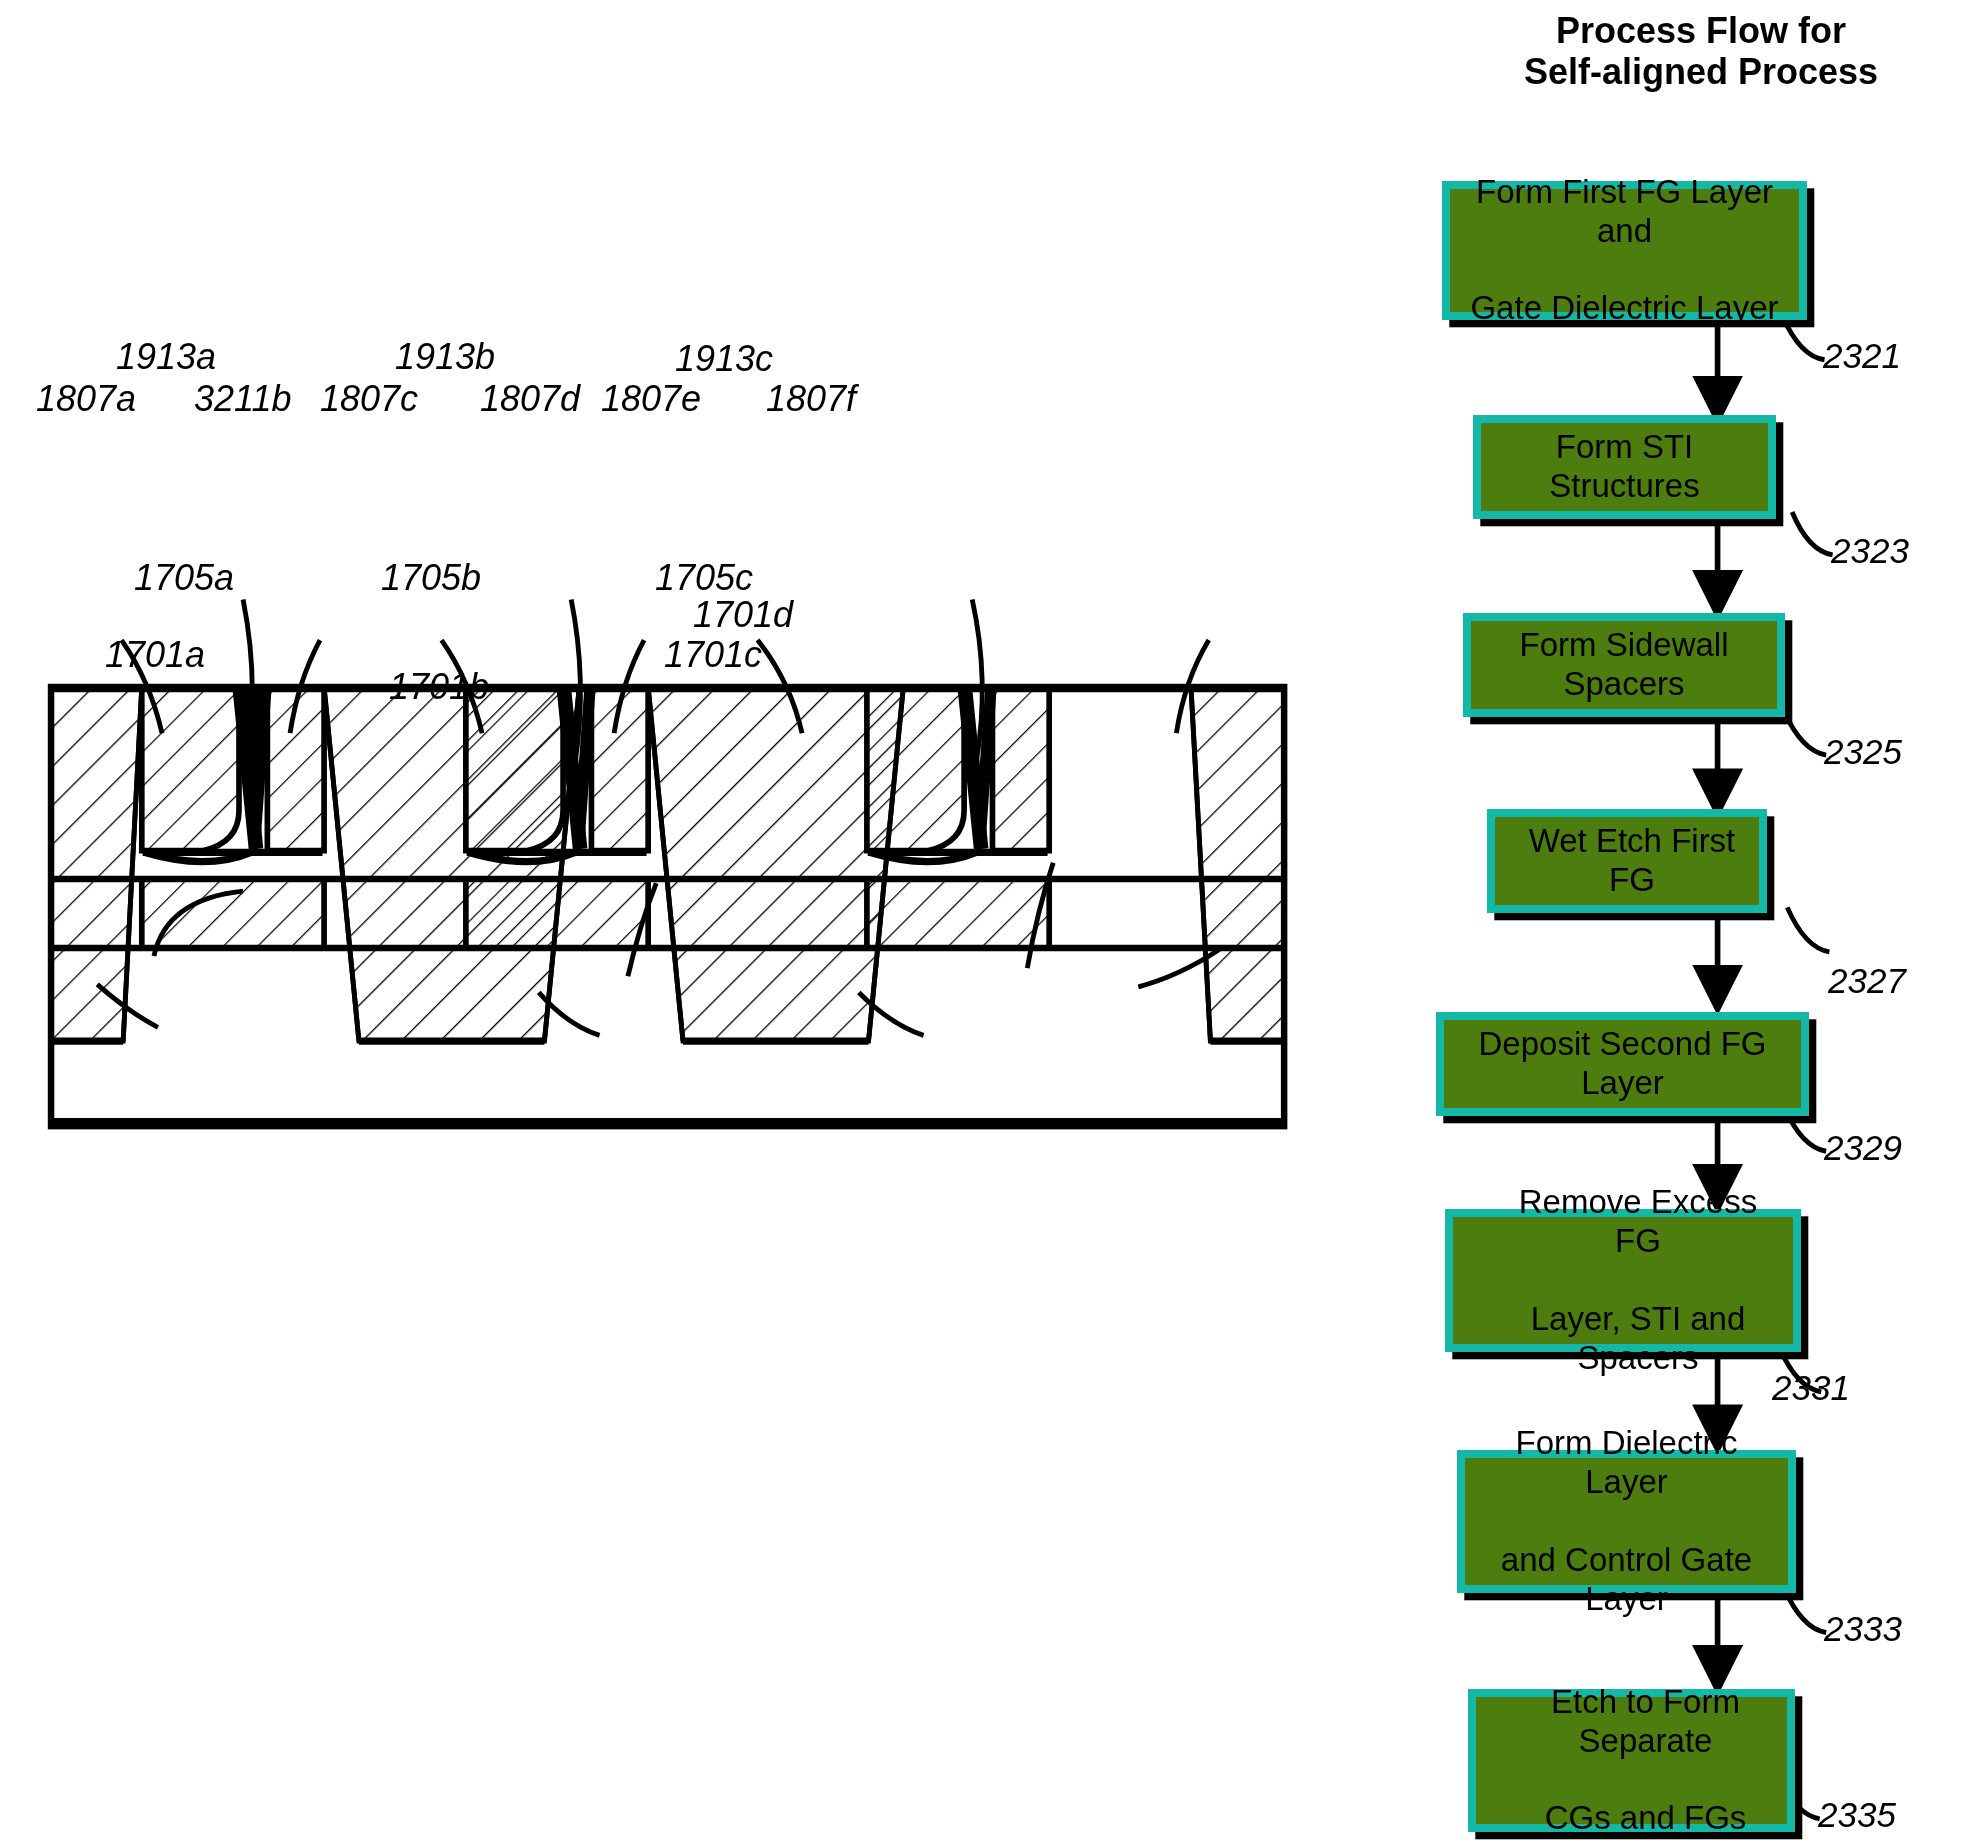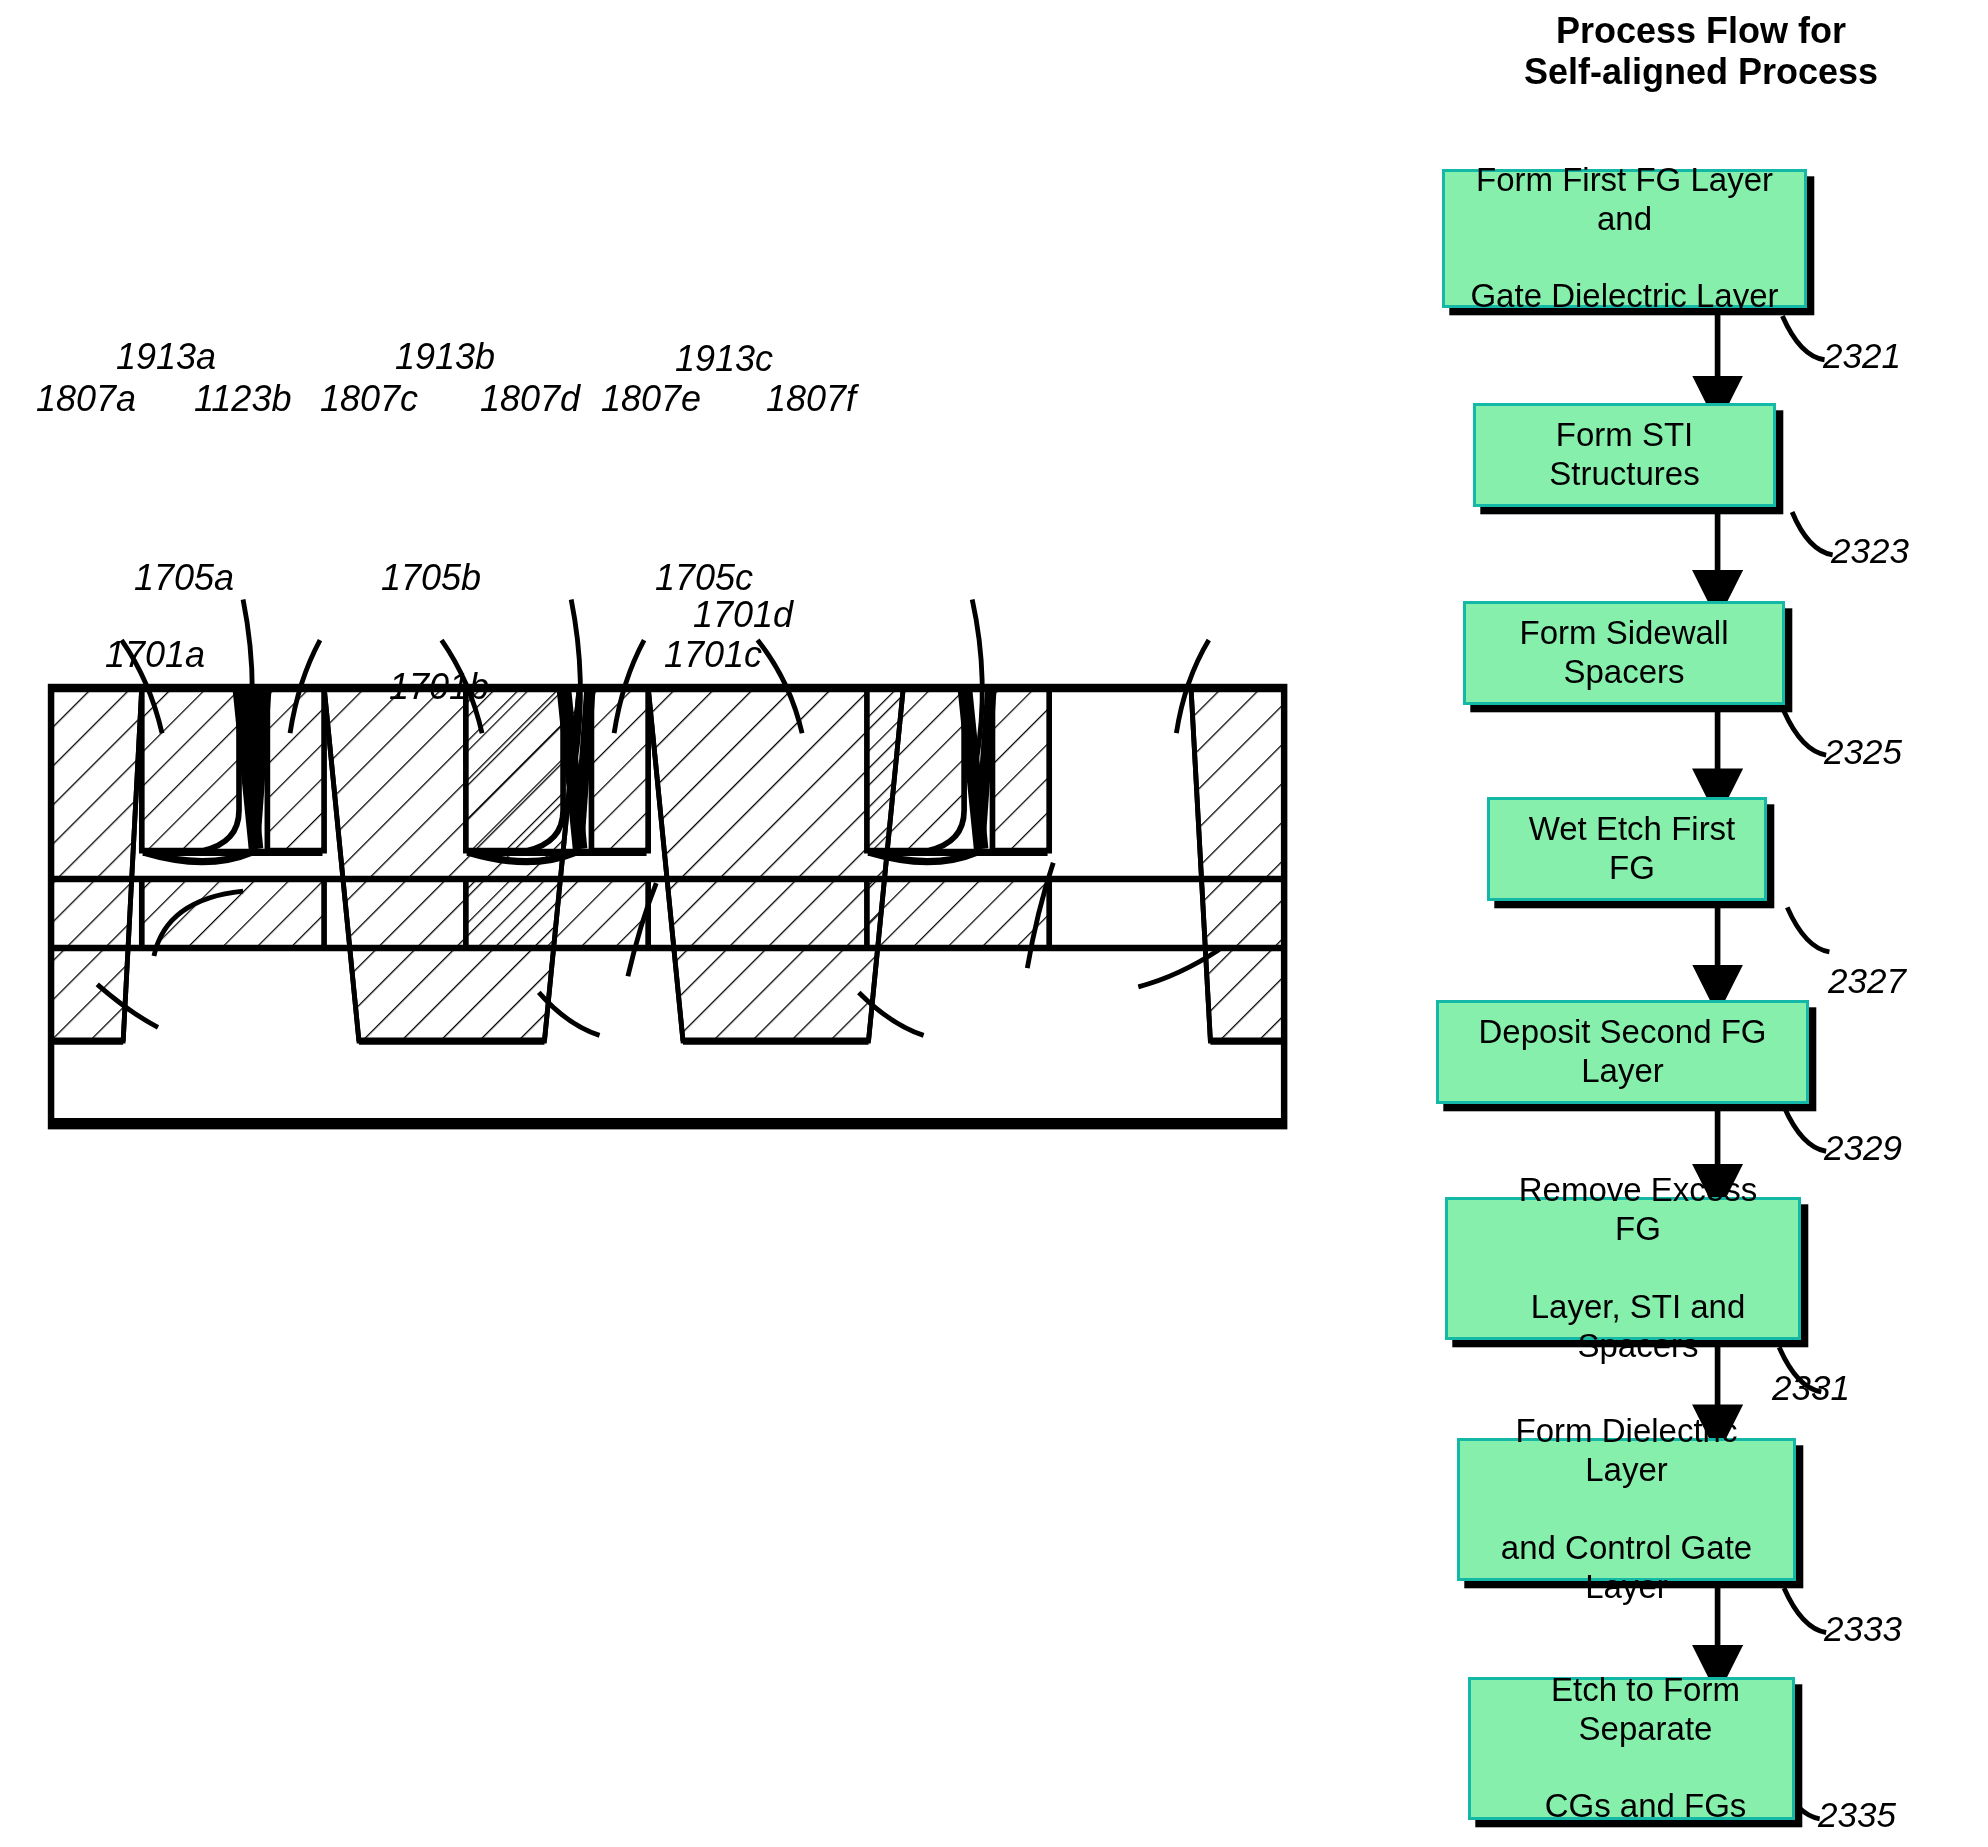--- a/index.html
+++ b/index.html
@@ -8,24 +8,24 @@
 
   
   #flow-title{
     position:absolute;left:1393px;top:11.3px;width:616px;
     text-align:center;font-weight:bold;font-size:36px;line-height:1.12;
   }
   #flow-title div{white-space:nowrap;}
 
   .flow-box{
     position:absolute;box-sizing:border-box;
-    border:3px solid #14b8a6;background:#86efac;
+    border:8px solid #14b8a6;background:#4d7c0f;
     box-shadow:7.3px 7.3px 0 0 #000;
     display:flex;align-items:center;justify-content:center;
-    text-align:center;font-size:33px;line-height:1.18;
+    text-align:center;font-size:33px;line-height:1.18;margin-top:12px;
   }
   .flow-box span{display:block;padding:0 8px;}
 
   .ref-num{
     position:absolute;font-style:italic;font-size:35px;
     white-space:nowrap;
   }
 
   svg.overlay{position:absolute;left:0;top:0;width:1989px;height:1848px;
               pointer-events:none;}
@@ -157,21 +157,21 @@
       <path d="M665,1225 Q700,1265 740,1278"></path>
 
       <path d="M1060,1225 Q1100,1265 1140,1278"></path>
 
       <path d="M1505,1172 Q1455,1205 1405,1218"></path>
     </g>
   </svg>
 
   <div class="xs-label" style="left:36px;  top:378px;">1807a</div>
   <div class="xs-label" style="left:116px; top:336px;">1913a</div>
-  <div class="xs-label" style="left:194px; top:378px;">1123b</div>
+  <div class="xs-label" style="left:194px; top:378px;">3211b</div>
   <div class="xs-label" style="left:320px; top:378px;">1807c</div>
   <div class="xs-label" style="left:395px; top:336px;">1913b</div>
   <div class="xs-label" style="left:480px; top:378px;">1807d</div>
   <div class="xs-label" style="left:601px; top:378px;">1807e</div>
   <div class="xs-label" style="left:675px; top:338px;">1913c</div>
   <div class="xs-label" style="left:766px; top:378px;">1807f</div>
 
   <div class="xs-label" style="left:134px; top:557px;">1705a</div>
   <div class="xs-label" style="left:381px; top:557px;">1705b</div>
   <div class="xs-label" style="left:655px; top:557px;">1705c</div>

